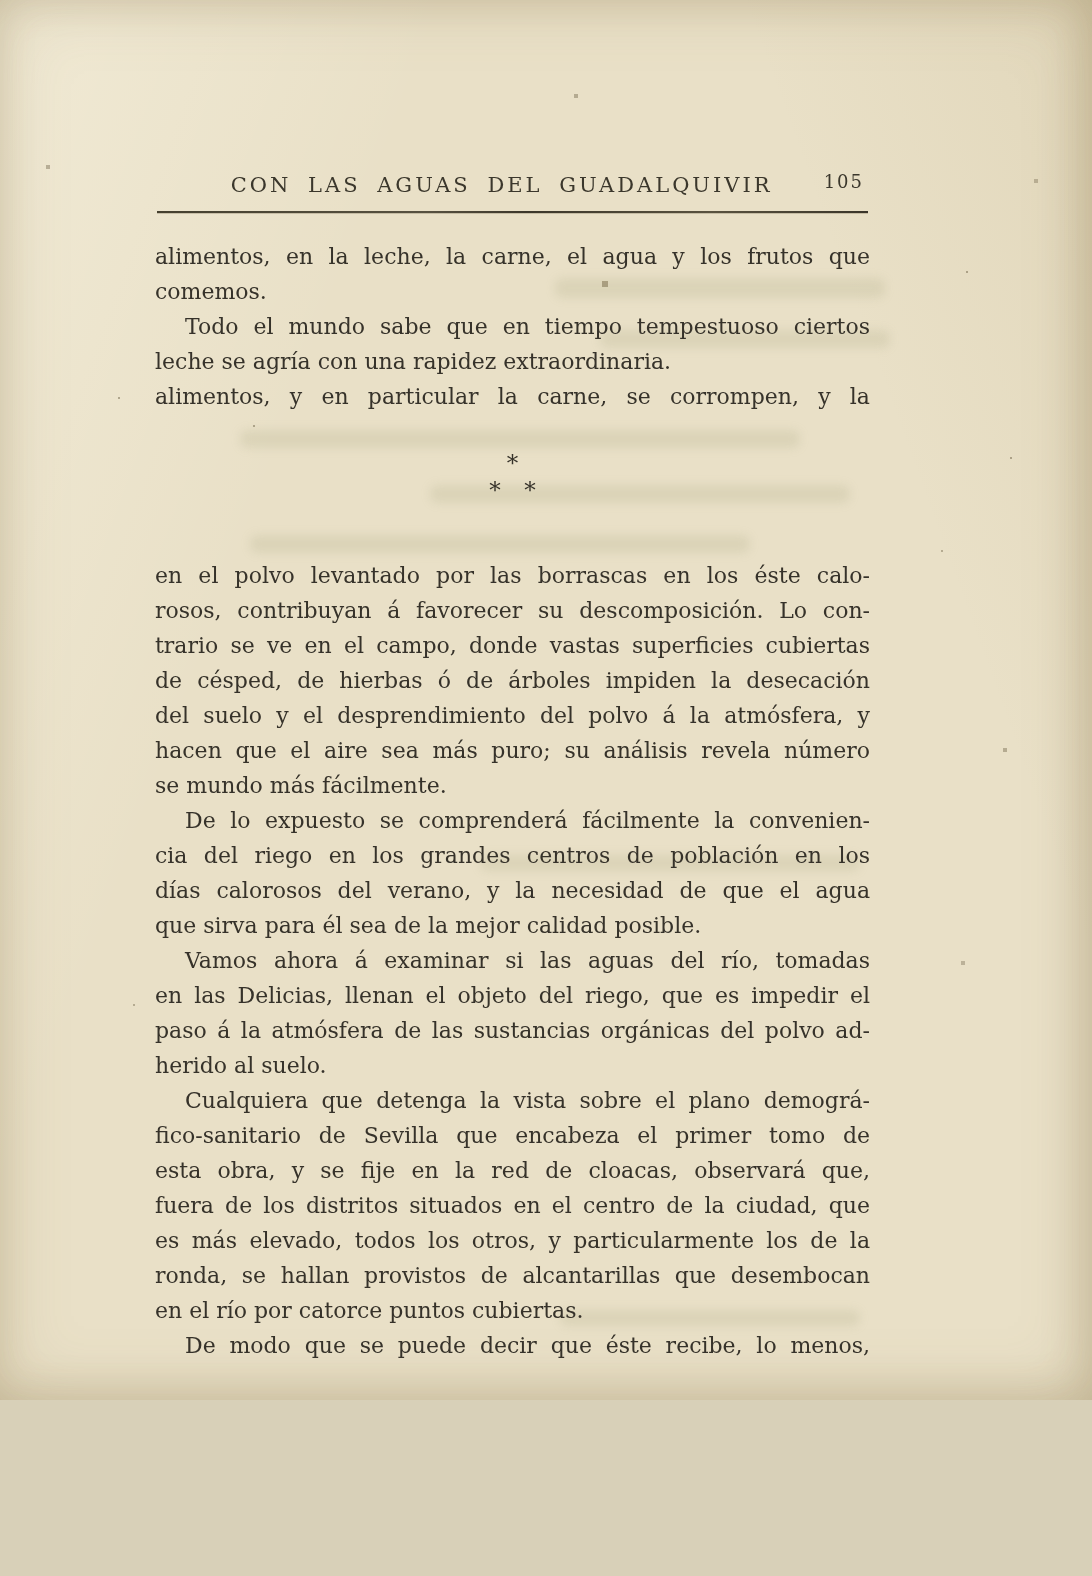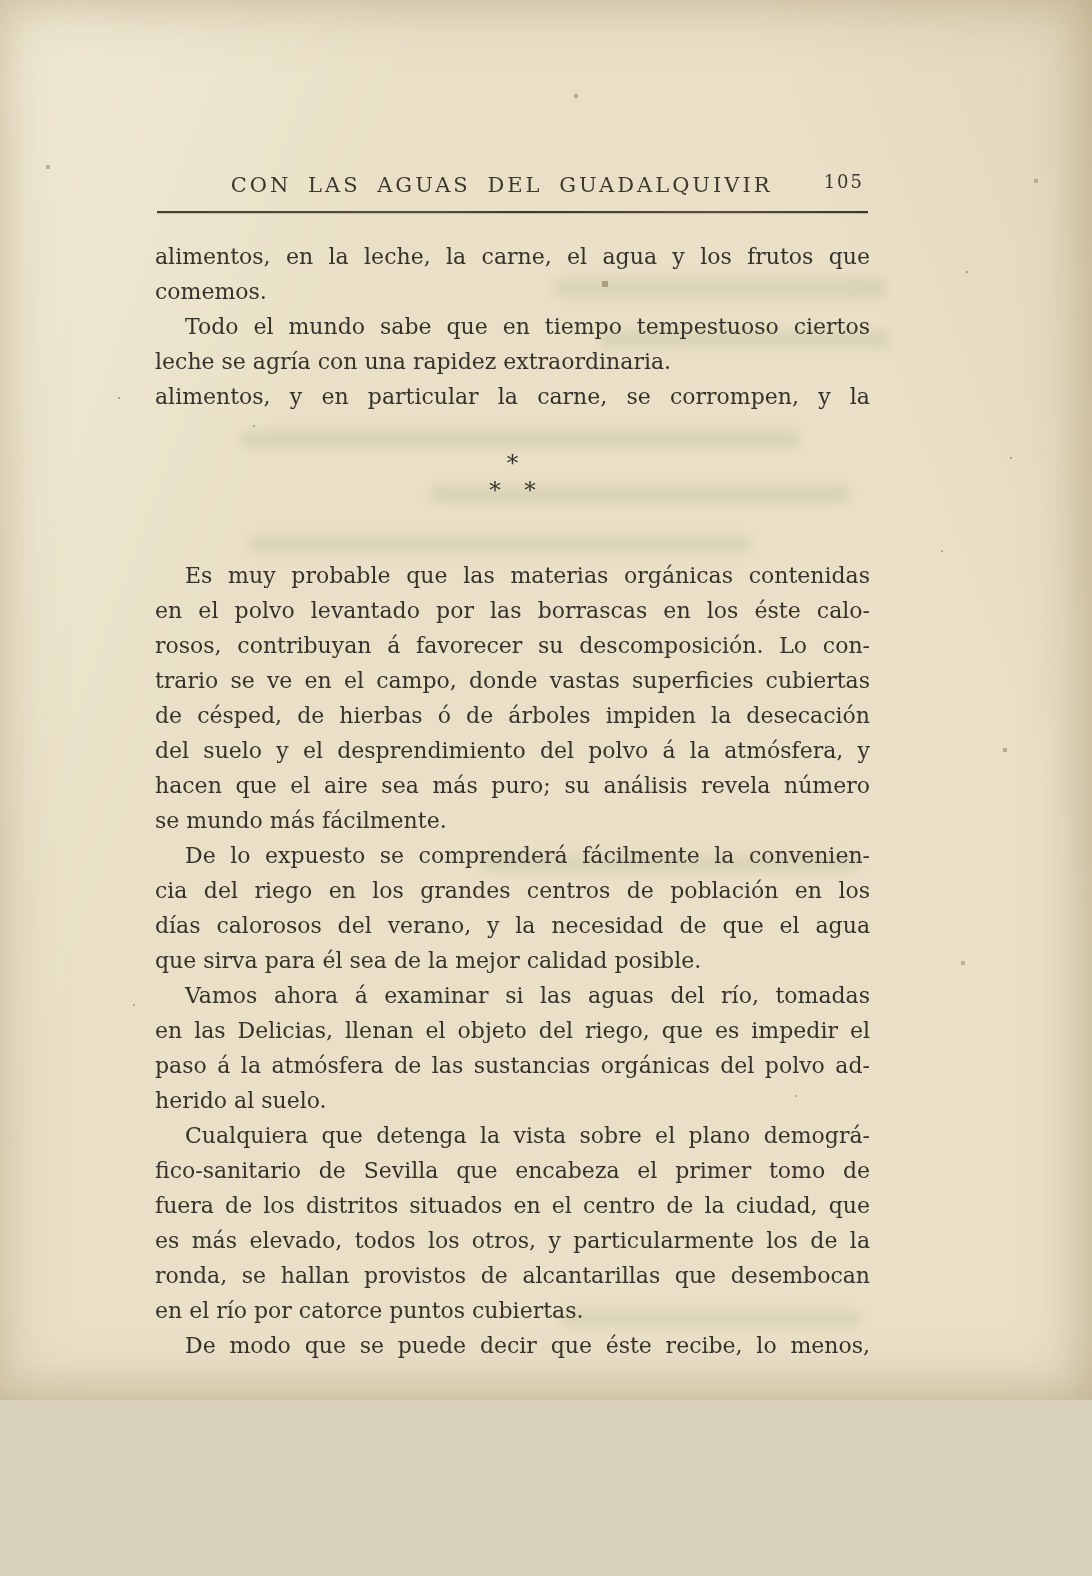--- a/index.html
+++ b/index.html
@@ -154,21 +154,20 @@
       <span class="ln end">leche se agría con una rapidez extraordinaria.</span>
       <span class="ln">alimentos, y en particular la carne, se corrompen, y la</span>
     </p>
 
     <div class="divider">
       <span class="row">*</span>
       <span class="row pair">* *</span>
     </div>
 
     <p class="para">
-      <span class="ln ind">Es muy probable que las materias orgánicas contenidas</span>
       <span class="ln">en el polvo levantado por las borrascas en los éste calo-</span>
       <span class="ln">rosos, contribuyan á favorecer su descomposición. Lo con-</span>
       <span class="ln">trario se ve en el campo, donde vastas superficies cubiertas</span>
       <span class="ln">de césped, de hierbas ó de árboles impiden la desecación</span>
       <span class="ln">del suelo y el desprendimiento del polvo á la atmósfera, y</span>
       <span class="ln">hacen que el aire sea más puro; su análisis revela número</span>
       <span class="ln end">se mundo más fácilmente.</span>
     </p>
 
     <p class="para">
@@ -181,20 +180,21 @@
     <p class="para">
       <span class="ln ind">Vamos ahora á examinar si las aguas del río, tomadas</span>
       <span class="ln">en las Delicias, llenan el objeto del riego, que es impedir el</span>
       <span class="ln">paso á la atmósfera de las sustancias orgánicas del polvo ad-</span>
       <span class="ln end">herido al suelo.</span>
     </p>
 
     <p class="para">
       <span class="ln ind">Cualquiera que detenga la vista sobre el plano demográ-</span>
       <span class="ln">fico-sanitario de Sevilla que encabeza el primer tomo de</span>
+      <span class="ln">esta obra, y se fije en la red de cloacas, observará que,</span>
       <span class="ln">fuera de los distritos situados en el centro de la ciudad, que</span>
       <span class="ln">es más elevado, todos los otros, y particularmente los de la</span>
       <span class="ln">ronda, se hallan provistos de alcantarillas que desembocan</span>
       <span class="ln end">en el río por catorce puntos cubiertas.</span>
     </p>
 
     <p class="para">
       <span class="ln ind">De modo que se puede decir que éste recibe, lo menos,</span>
     </p>
 

